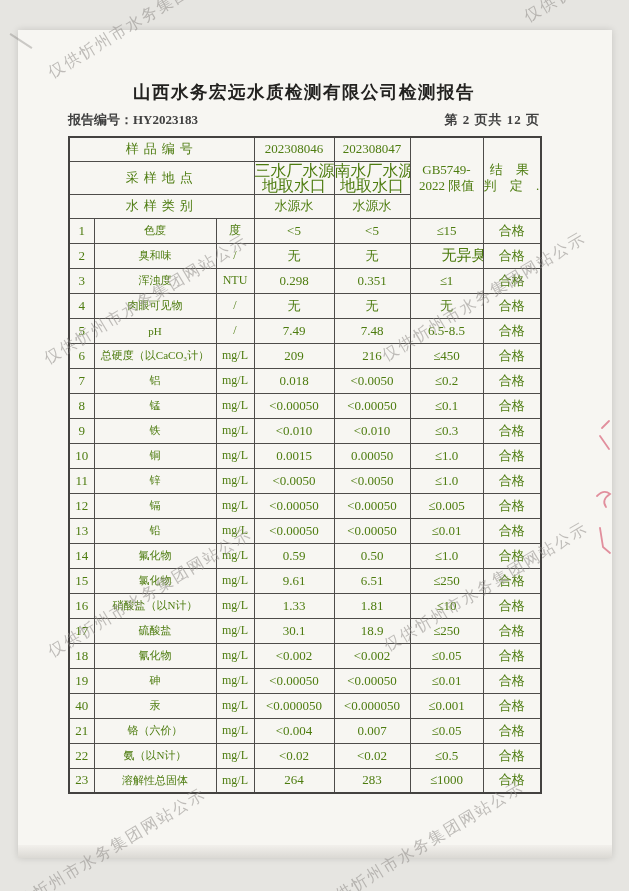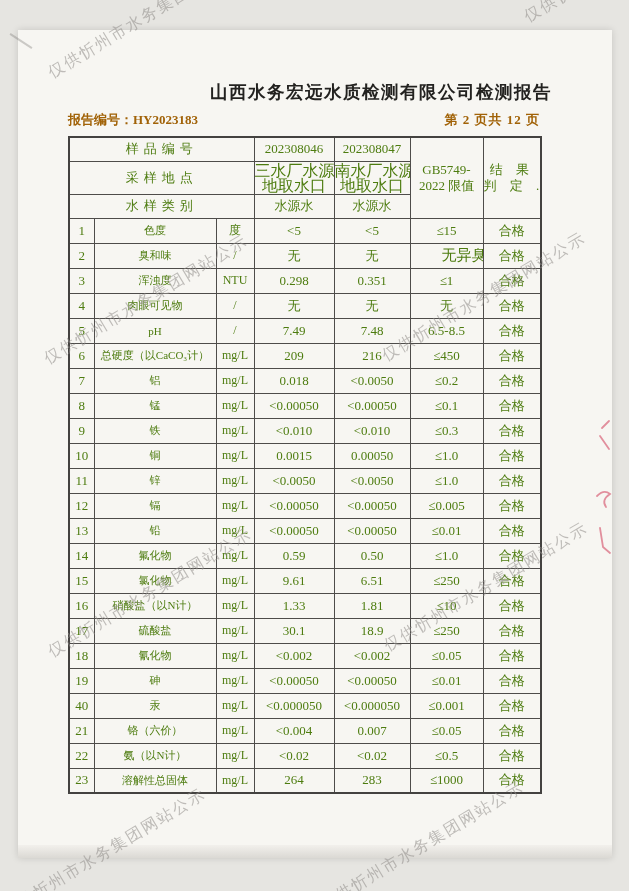--- a/index.html
+++ b/index.html
@@ -16,27 +16,27 @@
   }
   .fold-band{
     position:absolute;left:18px;top:845px;width:594px;height:13px;
     background:linear-gradient(#f2f0ec,#dbd9d4);
   }
   .corner-scratch{
     position:absolute;left:8px;top:40px;width:26px;height:2px;
     background:rgba(120,118,114,0.35);transform:rotate(33deg);
   }
   .doc-title{
-    position:absolute;left:80px;top:80px;width:472px;
-    text-align:right;font-size:17.5px;font-weight:bold;letter-spacing:1.5px;
+    position:absolute;left:68px;top:80px;width:472px;
+    text-align:center;font-size:17.5px;font-weight:bold;letter-spacing:1.5px;
     color:#232220;
   }
   .meta-line{
     position:absolute;left:68px;top:111px;width:472px;
-    font-size:13px;font-weight:600;color:#a16207;
+    font-size:13px;font-weight:600;color:#404040;
   }
   .meta-line .report-no{float:left;}
   .meta-line .page-ind{float:right;letter-spacing:1px;text-align:center;}
   table.report{
     position:absolute;left:68px;top:136px;width:472px;
     border-collapse:collapse;table-layout:fixed;
     font-size:13px;color:#4d7c0f;
   }
   table.report{border:2px solid #444240;}
   table.report td{

